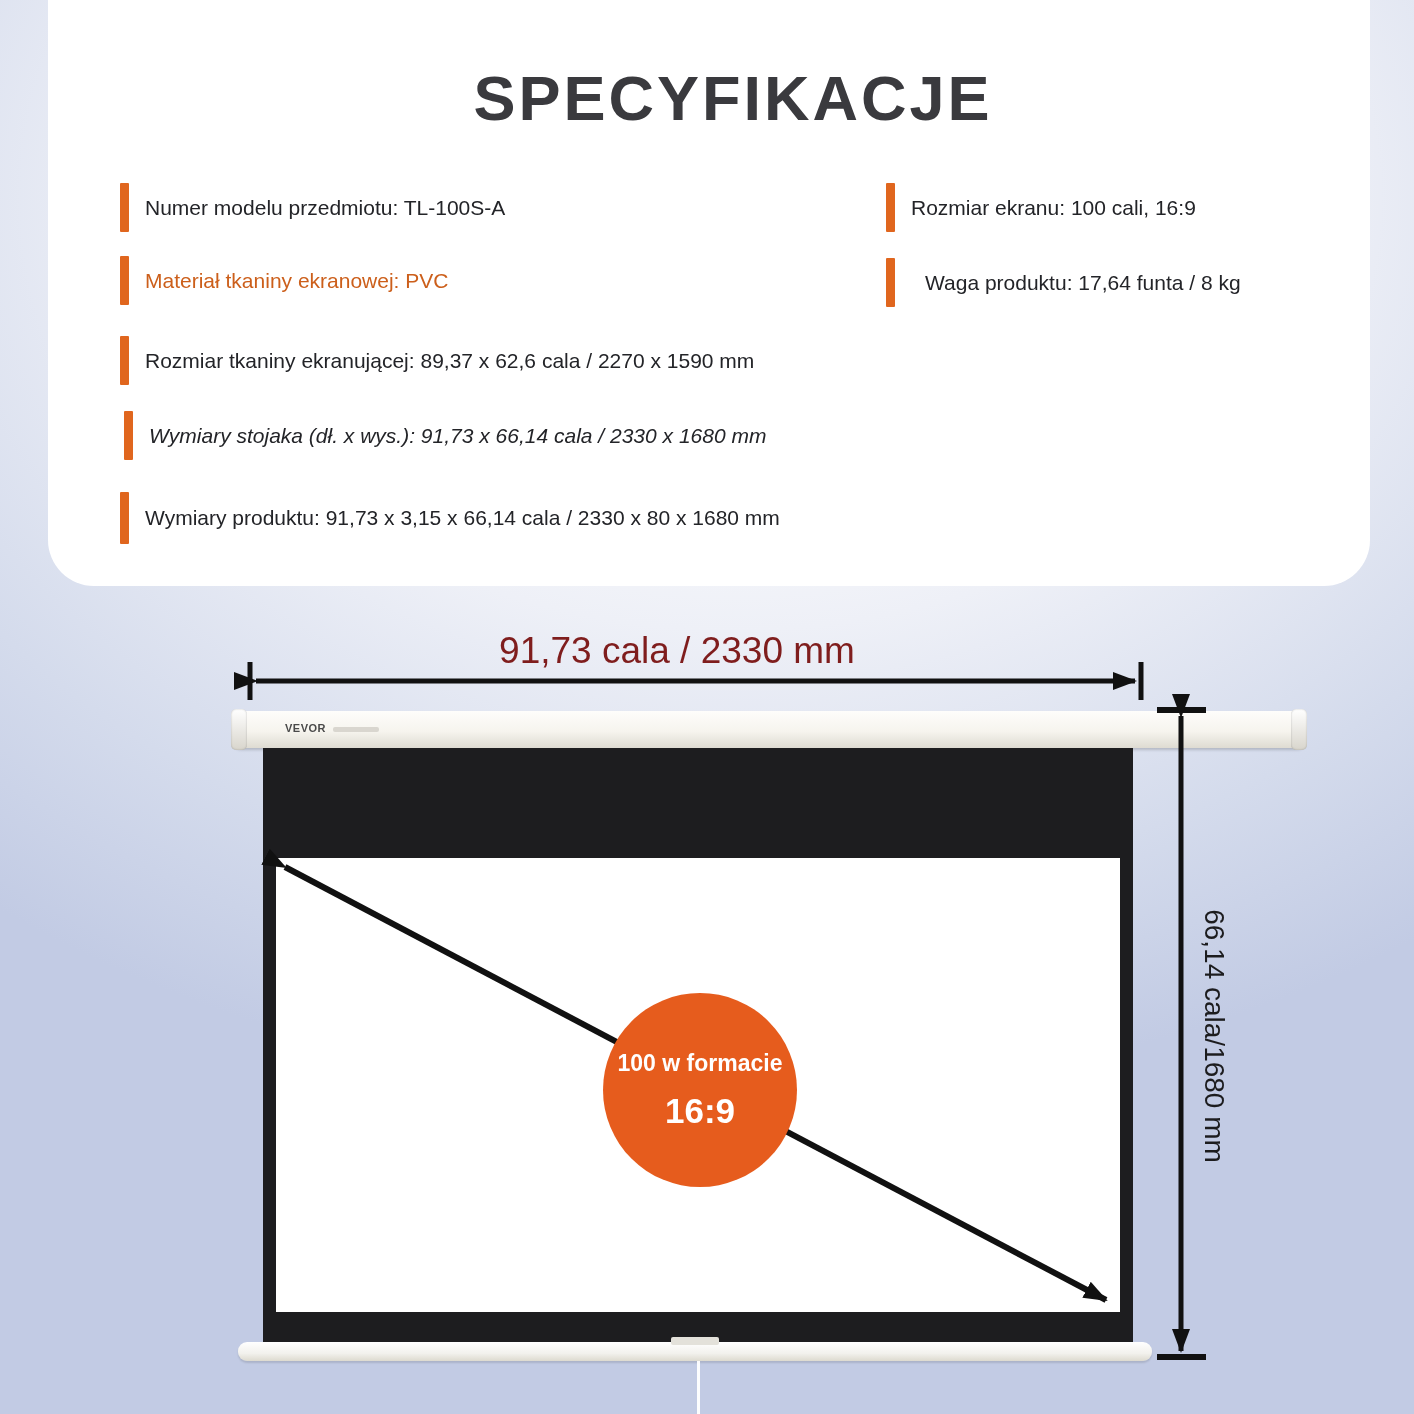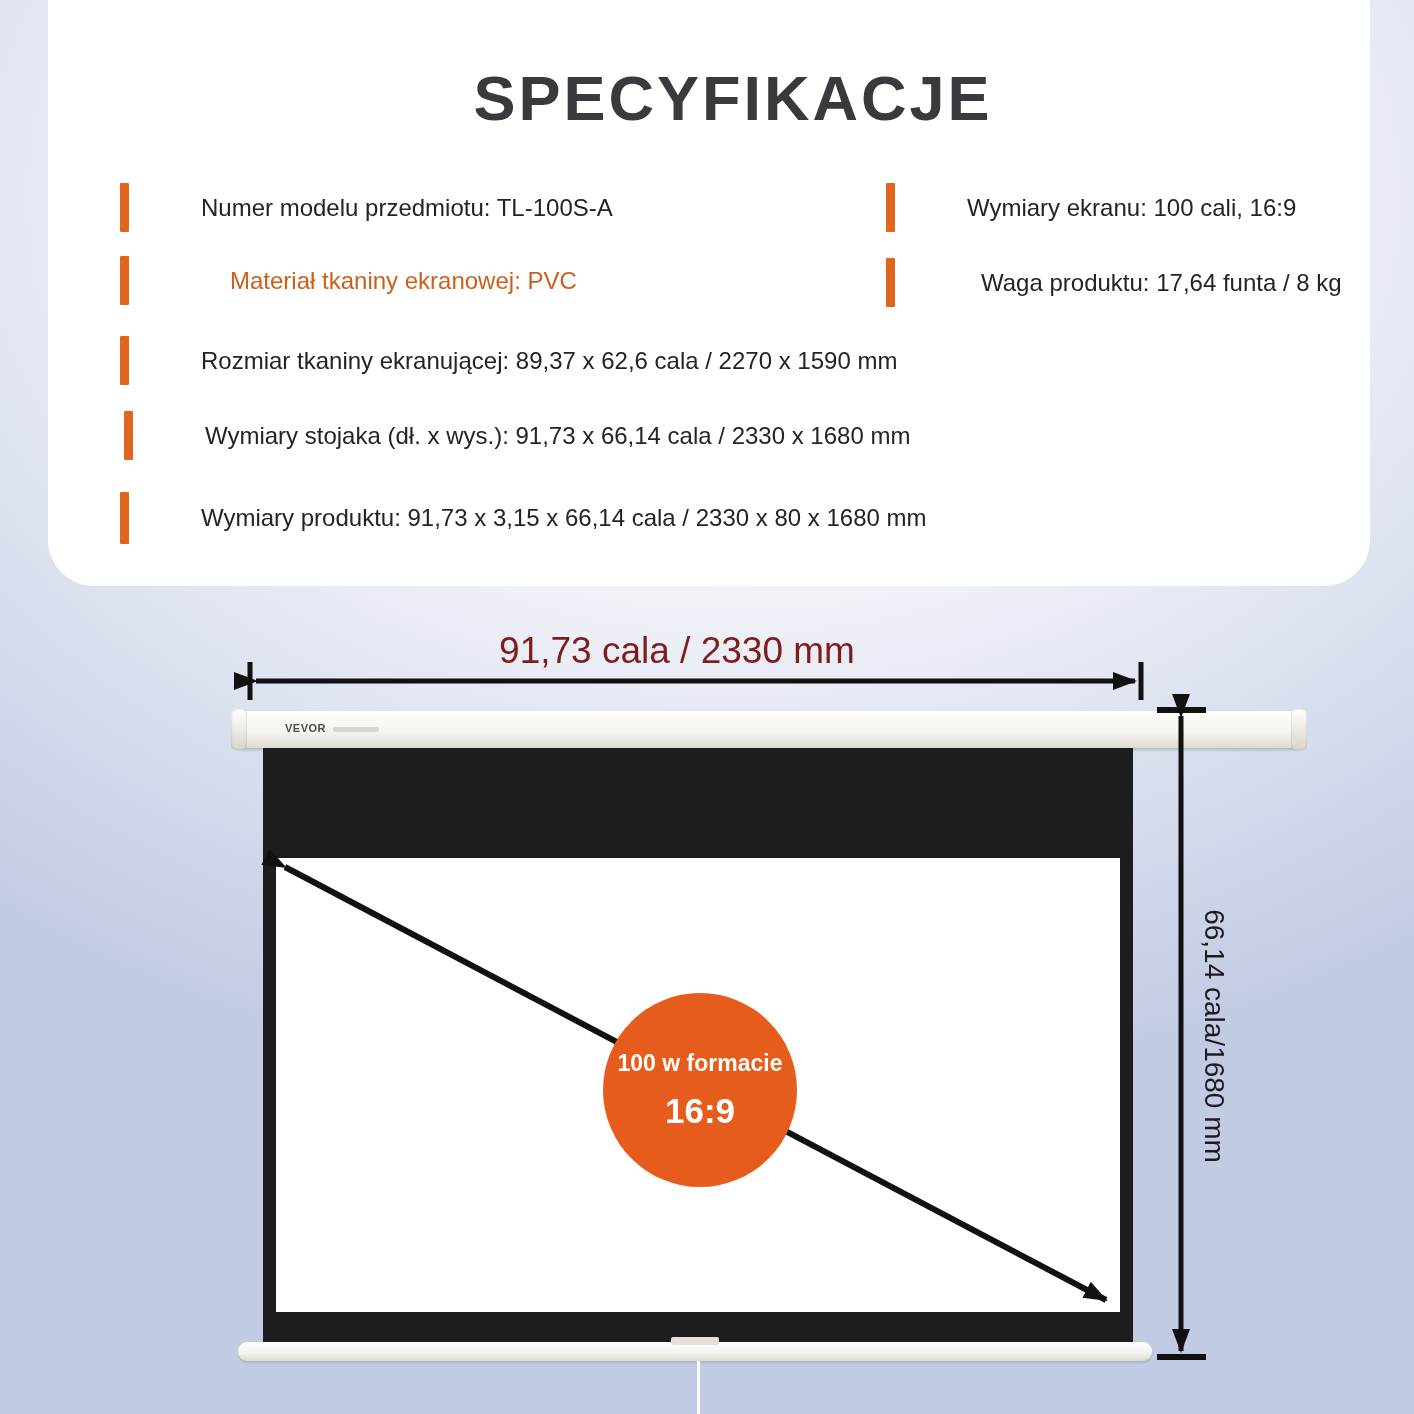--- a/index.html
+++ b/index.html
@@ -22,30 +22,30 @@
     color:#3a3a3e; letter-spacing:3px;margin-left:24px;
   }
   .spec-row {
     position:absolute; display:flex; align-items:center;
   }
   .spec-bar {
     width:9px; align-self:stretch; background:#e0661e; border-radius:1px;
     flex:0 0 9px;
   }
   .spec-text {
-    padding-left:24px; font-size:24px; color:#232428; white-space:nowrap;margin-left:48px;
+    padding-left:16px; font-size:21px; color:#232428; white-space:nowrap;
   }
   .spec-text.highlight { color:#cc5f1b; }
 
   .row-a-left  { left:72px;  top:189px; height:49px; }
   .row-a-right { left:838px; top:189px; height:49px; }
-  .row-b-left  { left:72px;  top:262px; height:49px;gap:29px; }
+  .row-b-left  { left:72px;  top:262px; height:49px; }
   .row-b-right { left:838px; top:264px; height:49px;gap:14px; }
   .row-c       { left:72px;  top:342px; height:49px; }
-  .row-d       { left:76px;  top:417px; height:49px; }
+  .row-d       { left:76px;  top:417px; height:49px;font-style:italic; }
   .row-e       { left:72px;  top:498px; height:52px; }
 
   
   .dim-width-label {
     position:absolute; left:232px; top:630px; width:890px;
     text-align:center; font-size:37px; color:#7f1d1d; font-weight:500;
   }
   .dim-height-label {
     position:absolute; left:1214px; top:1036px;
     transform:translate(-50%,-50%) rotate(90deg);
@@ -109,21 +109,21 @@
 
 <div class="card">
   <div class="page-title">SPECYFIKACJE</div>
 
   <div class="spec-row row-a-left">
     <span class="spec-bar"></span>
     <span class="spec-text">Numer modelu przedmiotu: TL-100S-A</span>
   </div>
   <div class="spec-row row-a-right">
     <span class="spec-bar"></span>
-    <span class="spec-text">Wymiary ekranu: 100 cali, 16:9</span>
+    <span class="spec-text">Rozmiar ekranu: 100 cali, 16:9</span>
   </div>
   <div class="spec-row row-b-left">
     <span class="spec-bar"></span>
     <span class="spec-text highlight">Materiał tkaniny ekranowej: PVC</span>
   </div>
   <div class="spec-row row-b-right">
     <span class="spec-bar"></span>
     <span class="spec-text">Waga produktu: 17,64 funta / 8 kg</span>
   </div>
   <div class="spec-row row-c">

